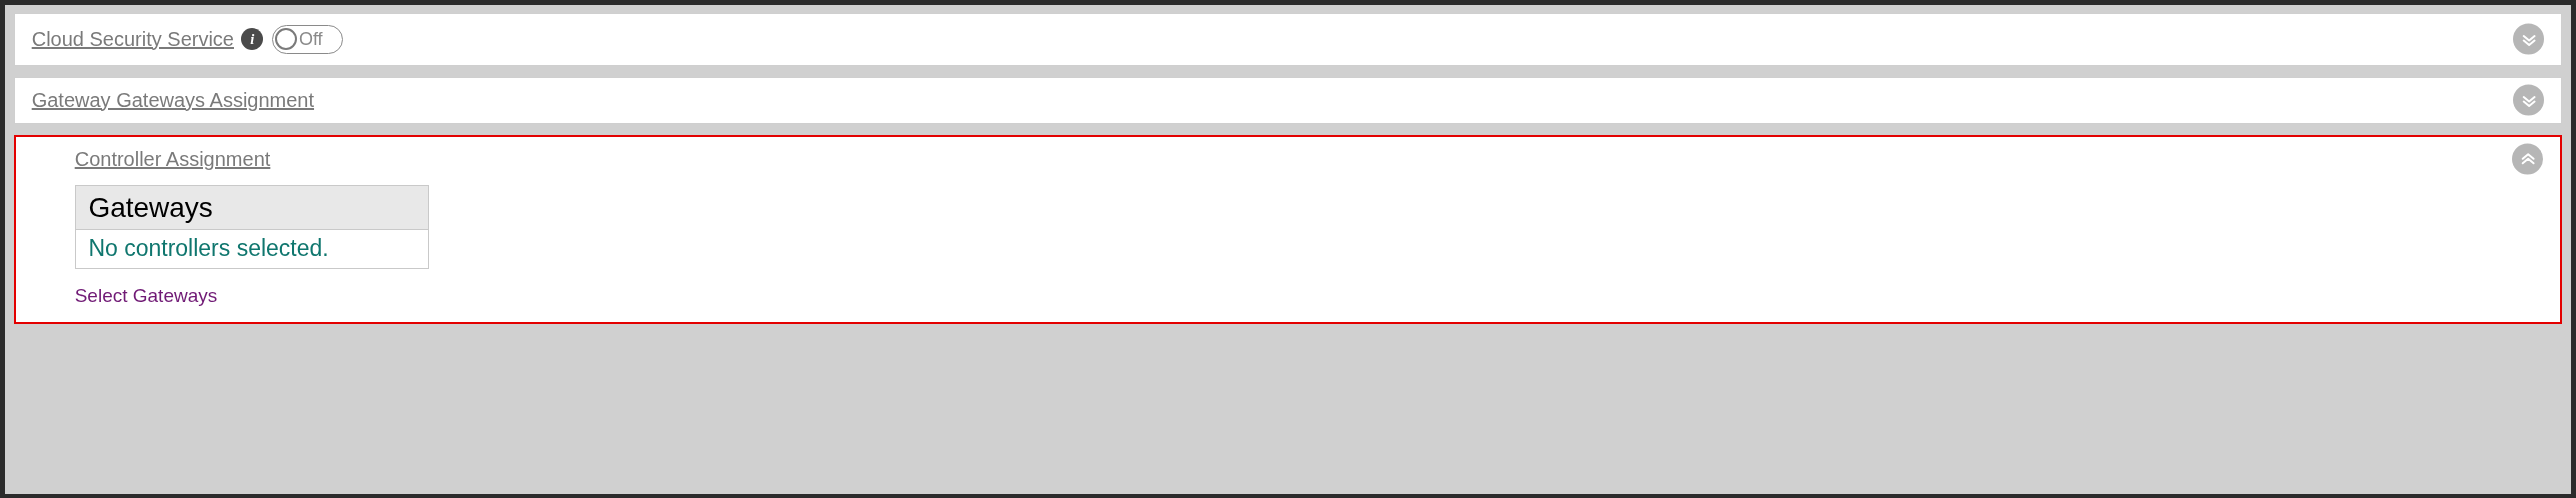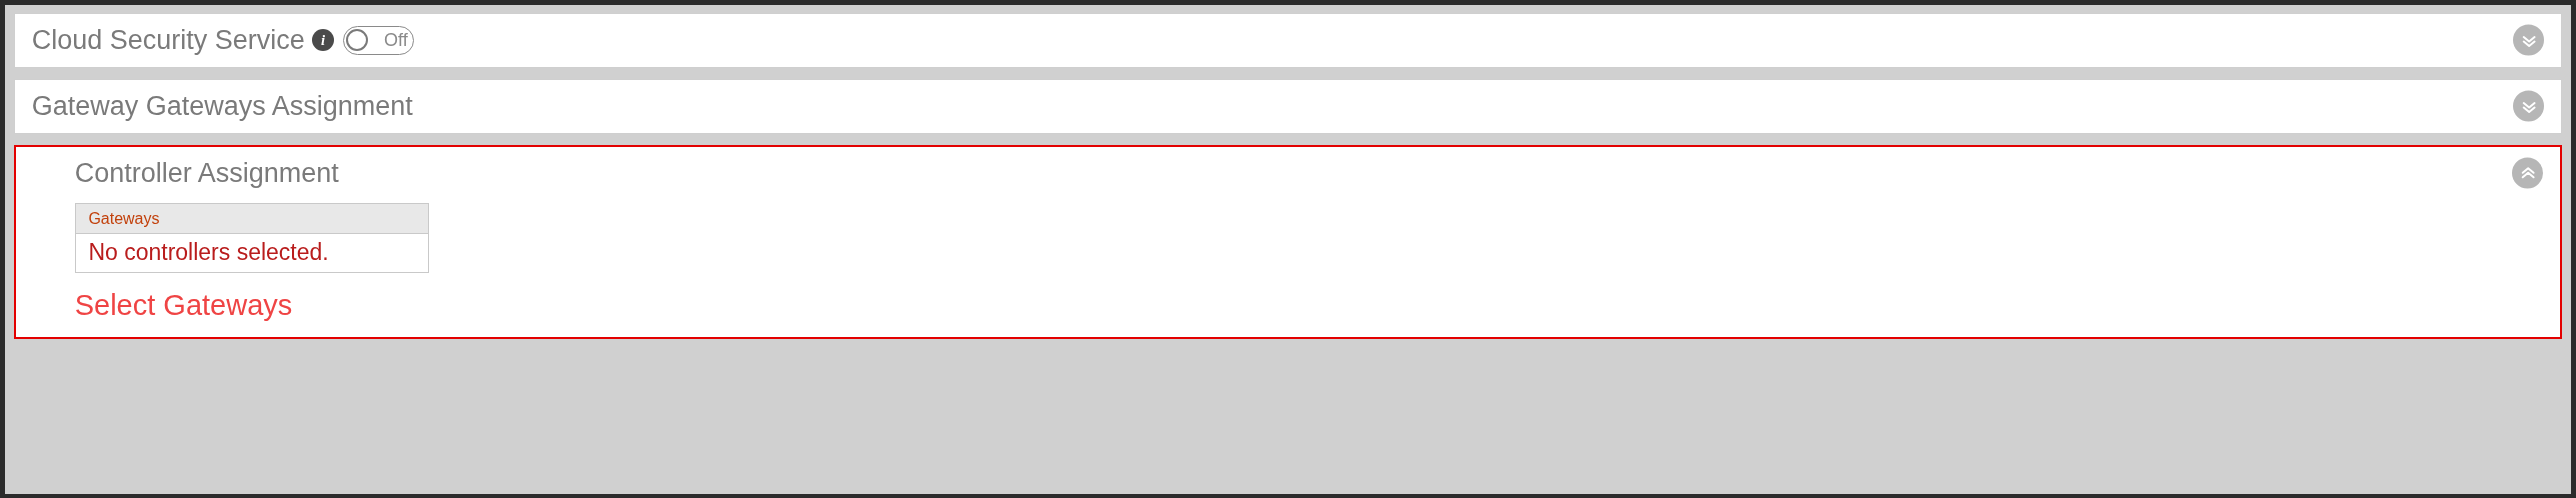--- a/index.html
+++ b/index.html
@@ -21,23 +21,24 @@
       margin-bottom: 11px;
       position: relative;
     }
     .panel-header {
       display: flex;
       align-items: center;
       padding: 11px 16.3px;
       position: relative;
     }
     .panel-title {
-      font-size: 27px;
+      font-size: 20px;
       color: #7a7a7a;
       font-weight: 400;
+      text-decoration: underline;
     }
     .info-icon {
       display: inline-flex;
       align-items: center;
       justify-content: center;
       width: 22px;
       height: 22px;
       background: #4a4a4a;
       border-radius: 50%;
       color: #fff;
@@ -62,21 +63,21 @@
     }
     .toggle-knob {
       width: 22px;
       height: 22px;
       border: 2.7px solid #7a7a7a;
       border-radius: 50%;
       background: #fff;
     }
     .toggle-label {
       flex: 1;
-      text-align: right;
+      text-align: left;
       font-size: 18px;
       color: #8a8a8a;
       padding-left: 1.8px;
     }
     .expand-icon {
       position: absolute;
       right: 16.3px;
       top: 50%;
       transform: translateY(-50%);
       width: 31px;
@@ -96,34 +97,34 @@
     .panel-body {
       padding: 3.6px 16.3px 14.5px 16.3px;
     }
     .small-table {
       border: 0.9px solid #c9c9c9;
       display: inline-block;
       min-width: 354px;
     }
     .small-table .th {
       background: #e8e8e8;
-      color: #c2410c;
-      font-size: 16px;
+      color: #000000;
+      font-size: 28px;
       padding: 5.4px 12.7px;
       border-bottom: 0.9px solid #c9c9c9;
     }
     .small-table .td {
       background: #ffffff;
-      color: #b91c1c;
+      color: #0f766e;
       font-size: 23px;
       padding: 5.4px 12.7px;
     }
     .link-action {
-      color: #ef4444;
-      font-size: 29px;
+      color: #701a75;
+      font-size: 19px;
       margin-top: 16.3px;
       cursor: pointer;
       display: inline-block;
     }
   </style>
 </head>
 <body>
 
 <div class="outer-frame">
 

